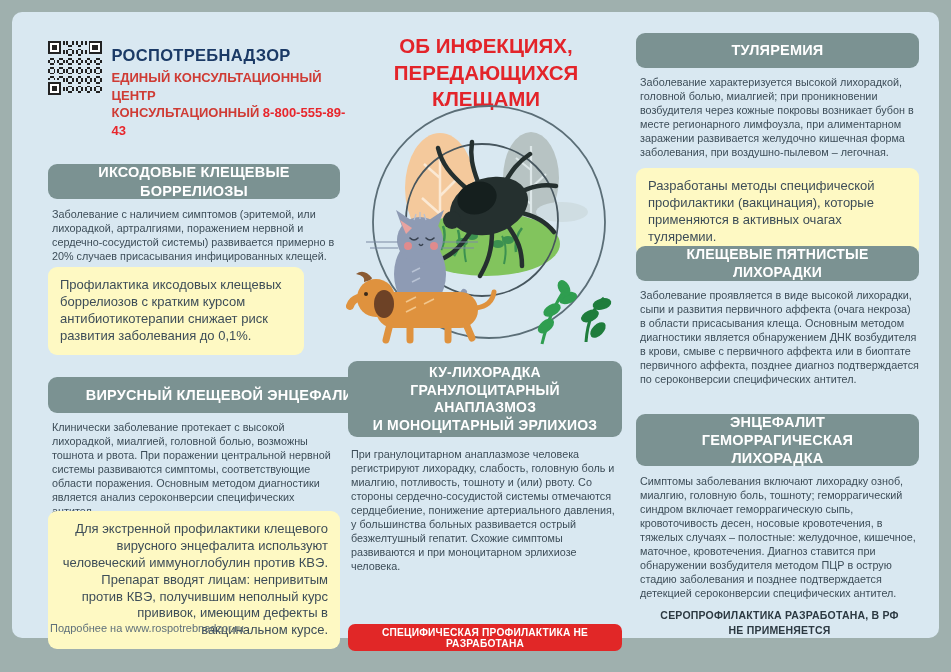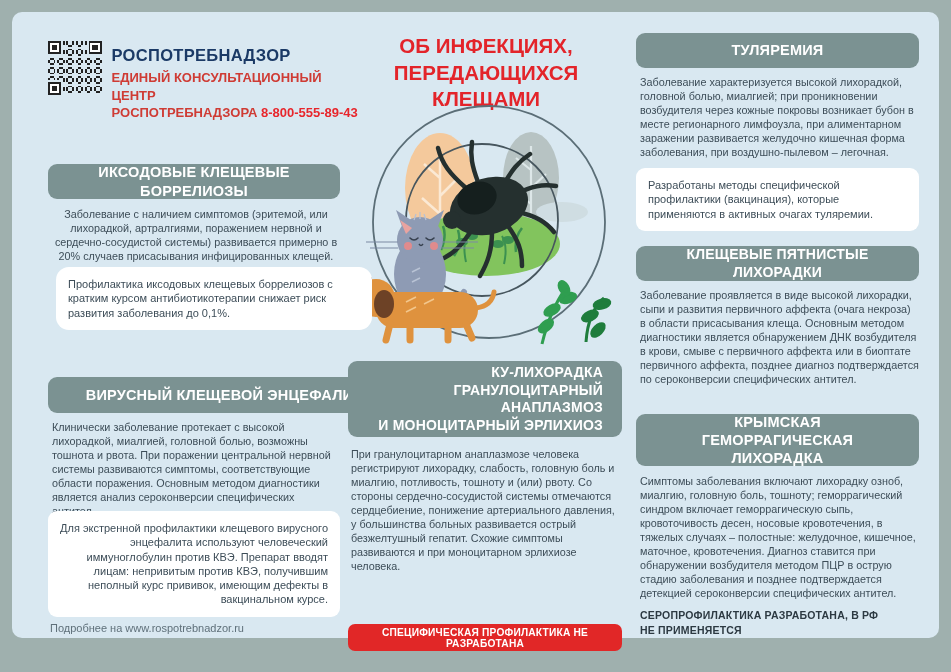--- a/index.html
+++ b/index.html
@@ -7,30 +7,30 @@
   .poster{position:relative; width:951px; height:672px; background:#9fb0ae;}
   .panel{position:absolute; left:12px; top:12px; right:12px; bottom:34px; background:#d9e8f1; border-radius:10px;}
   .abs{position:absolute;}
   .sage-header{
     background:#7b9292; color:#ffffff; font-weight:bold; text-align:center;
     border-radius:9px; display:flex; align-items:center; justify-content:center;
     font-size:14.5px; letter-spacing:.2px; line-height:1.25; padding:4px 19px; box-sizing:border-box;
   }
   .pre{white-space:pre-line;}
   .body-text{color:#3d4d58; font-size:10.8px; line-height:1.3;}
-  .card{background:#ffffff; border-radius:9px; padding:10px 12px; box-sizing:border-box; color:#3d4d58; font-size:11px; line-height:1.3;}
+  .card{background:#fef9c3; border-radius:9px; padding:10px 12px; box-sizing:border-box; color:#3d4d58; font-size:13px; line-height:1.3;}
   .badge{background:#e12727; color:#ffffff; font-weight:bold; font-size:10.2px; letter-spacing:.2px;
     border-radius:7px; display:flex; align-items:center; justify-content:center; text-align:center; padding:5px 8px; box-sizing:border-box;margin-top:46px;}
   .main-title{color:#e3242a; font-weight:bold; font-size:20.5px; line-height:1.3; text-align:center;}
   .brand-row{display:flex; gap:10px; align-items:flex-start;}
   .brand-name{color:#1b3a66; font-weight:bold; font-size:16.5px; letter-spacing:.3px; margin-top:6px;}
   .brand-sub{color:#cf3b34; font-weight:bold; font-size:13px; line-height:1.35; margin-top:4px;}
   .brand-phone{color:#e8262c;}
   .footer-note{color:#5f707a; font-size:11px;}
-  .crim-note{color:#2c3942; font-weight:bold; font-size:10.5px; line-height:1.4; letter-spacing:.2px;}
+  .crim-note{color:#2c3942; font-weight:bold; font-size:10.5px; line-height:1.4; letter-spacing:.2px;text-align:center;}
 </style>
 </head>
 <body>
 
 <div class="poster">
   <div class="panel"></div>
 
   <div class="abs brand-row" style="left:48px; top:40px; width:310px;">
     <svg id="qr-svg" width="56" height="56" viewBox="0 0 29 29" shape-rendering="crispEdges">
         <rect x="0" y="0" width="7" height="7" fill="#222"></rect>
@@ -41,21 +41,21 @@
         <rect x="24" y="2" width="3" height="3" fill="#222"></rect>
         <rect x="0" y="22" width="7" height="7" fill="#222"></rect>
         <rect x="1" y="23" width="5" height="5" fill="#fff"></rect>
         <rect x="2" y="24" width="3" height="3" fill="#222"></rect>
         <path d="M8 0h1v1h-1zM10 0h1v1h-1zM13 0h1v1h-1zM15 0h1v1h-1zM18 0h1v1h-1zM20 0h1v1h-1zM8 1h1v1h-1zM10 1h1v1h-1zM13 1h1v1h-1zM15 1h1v1h-1zM18 1h1v1h-1zM20 1h1v1h-1zM11 2h1v1h-1zM12 2h1v1h-1zM16 2h1v1h-1zM17 2h1v1h-1zM11 4h1v1h-1zM12 4h1v1h-1zM16 4h1v1h-1zM17 4h1v1h-1zM8 5h1v1h-1zM10 5h1v1h-1zM13 5h1v1h-1zM15 5h1v1h-1zM18 5h1v1h-1zM20 5h1v1h-1zM8 6h1v1h-1zM10 6h1v1h-1zM13 6h1v1h-1zM15 6h1v1h-1zM18 6h1v1h-1zM20 6h1v1h-1zM11 7h1v1h-1zM12 7h1v1h-1zM16 7h1v1h-1zM17 7h1v1h-1zM1 9h1v1h-1zM2 9h1v1h-1zM6 9h1v1h-1zM7 9h1v1h-1zM11 9h1v1h-1zM12 9h1v1h-1zM16 9h1v1h-1zM17 9h1v1h-1zM21 9h1v1h-1zM22 9h1v1h-1zM26 9h1v1h-1zM27 9h1v1h-1zM0 10h1v1h-1zM3 10h1v1h-1zM5 10h1v1h-1zM8 10h1v1h-1zM10 10h1v1h-1zM13 10h1v1h-1zM15 10h1v1h-1zM18 10h1v1h-1zM20 10h1v1h-1zM23 10h1v1h-1zM25 10h1v1h-1zM28 10h1v1h-1zM0 11h1v1h-1zM3 11h1v1h-1zM5 11h1v1h-1zM8 11h1v1h-1zM10 11h1v1h-1zM13 11h1v1h-1zM15 11h1v1h-1zM18 11h1v1h-1zM20 11h1v1h-1zM23 11h1v1h-1zM25 11h1v1h-1zM28 11h1v1h-1zM1 12h1v1h-1zM2 12h1v1h-1zM6 12h1v1h-1zM7 12h1v1h-1zM11 12h1v1h-1zM12 12h1v1h-1zM16 12h1v1h-1zM17 12h1v1h-1zM21 12h1v1h-1zM22 12h1v1h-1zM26 12h1v1h-1zM27 12h1v1h-1zM1 14h1v1h-1zM2 14h1v1h-1zM6 14h1v1h-1zM7 14h1v1h-1zM11 14h1v1h-1zM12 14h1v1h-1zM16 14h1v1h-1zM17 14h1v1h-1zM21 14h1v1h-1zM22 14h1v1h-1zM26 14h1v1h-1zM27 14h1v1h-1zM0 15h1v1h-1zM3 15h1v1h-1zM5 15h1v1h-1zM8 15h1v1h-1zM10 15h1v1h-1zM13 15h1v1h-1zM15 15h1v1h-1zM18 15h1v1h-1zM20 15h1v1h-1zM23 15h1v1h-1zM25 15h1v1h-1zM28 15h1v1h-1zM0 16h1v1h-1zM3 16h1v1h-1zM5 16h1v1h-1zM8 16h1v1h-1zM10 16h1v1h-1zM13 16h1v1h-1zM15 16h1v1h-1zM18 16h1v1h-1zM20 16h1v1h-1zM23 16h1v1h-1zM25 16h1v1h-1zM28 16h1v1h-1zM1 17h1v1h-1zM2 17h1v1h-1zM6 17h1v1h-1zM7 17h1v1h-1zM11 17h1v1h-1zM12 17h1v1h-1zM16 17h1v1h-1zM17 17h1v1h-1zM21 17h1v1h-1zM22 17h1v1h-1zM26 17h1v1h-1zM27 17h1v1h-1zM1 19h1v1h-1zM2 19h1v1h-1zM6 19h1v1h-1zM7 19h1v1h-1zM11 19h1v1h-1zM12 19h1v1h-1zM16 19h1v1h-1zM17 19h1v1h-1zM21 19h1v1h-1zM22 19h1v1h-1zM26 19h1v1h-1zM27 19h1v1h-1zM0 20h1v1h-1zM3 20h1v1h-1zM5 20h1v1h-1zM8 20h1v1h-1zM10 20h1v1h-1zM13 20h1v1h-1zM15 20h1v1h-1zM18 20h1v1h-1zM20 20h1v1h-1zM23 20h1v1h-1zM25 20h1v1h-1zM28 20h1v1h-1zM8 21h1v1h-1zM10 21h1v1h-1zM13 21h1v1h-1zM15 21h1v1h-1zM18 21h1v1h-1zM20 21h1v1h-1zM23 21h1v1h-1zM25 21h1v1h-1zM28 21h1v1h-1zM11 22h1v1h-1zM12 22h1v1h-1zM16 22h1v1h-1zM17 22h1v1h-1zM21 22h1v1h-1zM22 22h1v1h-1zM26 22h1v1h-1zM27 22h1v1h-1zM11 24h1v1h-1zM12 24h1v1h-1zM16 24h1v1h-1zM17 24h1v1h-1zM21 24h1v1h-1zM22 24h1v1h-1zM26 24h1v1h-1zM27 24h1v1h-1zM8 25h1v1h-1zM10 25h1v1h-1zM13 25h1v1h-1zM15 25h1v1h-1zM18 25h1v1h-1zM20 25h1v1h-1zM23 25h1v1h-1zM25 25h1v1h-1zM28 25h1v1h-1zM8 26h1v1h-1zM10 26h1v1h-1zM13 26h1v1h-1zM15 26h1v1h-1zM18 26h1v1h-1zM20 26h1v1h-1zM23 26h1v1h-1zM25 26h1v1h-1zM28 26h1v1h-1zM11 27h1v1h-1zM12 27h1v1h-1zM16 27h1v1h-1zM17 27h1v1h-1zM21 27h1v1h-1zM22 27h1v1h-1zM26 27h1v1h-1zM27 27h1v1h-1z" fill="#222"></path>
       </svg>
     <div>
       <div class="brand-name">РОСПОТРЕБНАДЗОР</div>
       <div class="brand-sub">
         <span>ЕДИНЫЙ КОНСУЛЬТАЦИОННЫЙ ЦЕНТР</span><br>
-        <span>РОСПОТРЕБНАДЗОРА </span><span class="brand-phone">8-800-555-89-43</span>
+        <span>КОНСУЛЬТАЦИОННЫЙ </span><span class="brand-phone">8-800-555-89-43</span>
       </div>
     </div>
   </div>
 
   <div class="abs main-title pre" style="left:352px; top:33px; width:268px;">ОБ ИНФЕКЦИЯХ,
 ПЕРЕДАЮЩИХСЯ КЛЕЩАМИ</div>
 
   <svg class="abs" style="left:346px; top:92px;" width="280" height="264" viewBox="0 0 280 264">
 
     <circle cx="143" cy="130" r="116" fill="none" stroke="#5b6e77" stroke-width="1.8"></circle>
@@ -140,41 +140,41 @@
       <g stroke="#1f7d3c" stroke-width="3" fill="#1f7d3c">
         <path d="M240 250 q2 -30 18 -44" fill="none"></path>
         <ellipse cx="244" cy="224" rx="8" ry="4" transform="rotate(-25 244 224)"></ellipse>
         <ellipse cx="256" cy="212" rx="8" ry="4" transform="rotate(-15 256 212)"></ellipse>
         <ellipse cx="252" cy="238" rx="8" ry="4" transform="rotate(-45 252 238)"></ellipse>
       </g>
     </g>
   </svg>
 
   <div class="abs sage-header" style="left:48px; top:164px; width:292px; height:35px;">ИКСОДОВЫЕ КЛЕЩЕВЫЕ БОРРЕЛИОЗЫ</div>
-  <div class="abs body-text" style="left:52px; top:207px; width:288px;text-align:center;">Заболевание с наличием симптомов (эритемой, или лихорадкой, артралгиями, поражением нервной и сердечно-сосудистой системы) развивается примерно в 20% случаев присасывания инфицированных клещей.</div>
-  <div class="abs card" style="left:56px; top:267px; width:316px;border-radius:13px;">Профилактика иксодовых клещевых боррелиозов с кратким курсом антибиотикотерапии снижает риск развития заболевания до 0,1%.</div>
+  <div class="abs body-text" style="left:52px; top:207px; width:288px;">Заболевание с наличием симптомов (эритемой, или лихорадкой, артралгиями, поражением нервной и сердечно-сосудистой системы) развивается примерно в 20% случаев присасывания инфицированных клещей.</div>
+  <div class="abs card" style="left:48px; top:267px; width:256px;">Профилактика иксодовых клещевых боррелиозов с кратким курсом антибиотикотерапии снижает риск развития заболевания до 0,1%.</div>
 
   <div class="abs sage-header" style="left:48px; top:377px; width:352px; height:36px;">ВИРУСНЫЙ КЛЕЩЕВОЙ ЭНЦЕФАЛИТ</div>
   <div class="abs body-text" style="left:52px; top:420px; width:288px;">Клинически заболевание протекает с высокой лихорадкой, миалгией, головной болью, возможны тошнота и рвота. При поражении центральной нервной системы развиваются симптомы, соответствующие области поражения. Основным методом диагностики является анализ сероконверсии специфических антител.</div>
   <div class="abs card" style="left:48px; top:511px; width:292px;text-align:right;">Для экстренной профилактики клещевого вирусного энцефалита используют человеческий иммуноглобулин против КВЭ. Препарат вводят лицам: непривитым против КВЭ, получившим неполный курс прививок, имеющим дефекты в вакцинальном курсе.</div>
 
   <div class="abs footer-note" style="left:50px; top:622px;">Подробнее на www.rospotrebnadzor.ru</div>
 
-  <div class="abs sage-header pre" style="left:348px; top:361px; width:274px; height:76px; font-size:14px;text-align:right;">КУ-ЛИХОРАДКА
+  <div class="abs sage-header pre" style="left:348px; top:361px; width:274px; height:76px; font-size:14px;">КУ-ЛИХОРАДКА
 ГРАНУЛОЦИТАРНЫЙ АНАПЛАЗМОЗ
 И МОНОЦИТАРНЫЙ ЭРЛИХИОЗ</div>
   <div class="abs body-text" style="left:351px; top:447px; width:271px;">При гранулоцитарном анаплазмозе человека регистрируют лихорадку, слабость, головную боль и миалгию, потливость, тошноту и (или) рвоту. Со стороны сердечно-сосудистой системы отмечаются сердцебиение, понижение артериального давления, у большинства больных развивается острый безжелтушный гепатит.  Схожие симптомы развиваются и при моноцитарном эрлихиозе человека.</div>
   <div class="abs badge" style="left:348px; top:578px; width:274px; height:27px;">СПЕЦИФИЧЕСКАЯ ПРОФИЛАКТИКА НЕ РАЗРАБОТАНА</div>
 
   <div class="abs sage-header" style="left:636px; top:33px; width:283px; height:35px;">ТУЛЯРЕМИЯ</div>
   <div class="abs body-text" style="left:640px; top:75px; width:279px;">Заболевание характеризуется высокой лихорадкой, головной болью, миалгией; при проникновении возбудителя через кожные покровы возникает бубон в месте регионарного лимфоузла, при алиментарном заражении развивается желудочно кишечная форма заболевания, при воздушно-пылевом – легочная.</div>
   <div class="abs card" style="left:636px; top:168px; width:283px;">Разработаны методы специфической профилактики (вакцинация), которые применяются в активных очагах туляремии.</div>
 
   <div class="abs sage-header" style="left:636px; top:246px; width:283px; height:35px; font-size:14px;">КЛЕЩЕВЫЕ ПЯТНИСТЫЕ ЛИХОРАДКИ</div>
   <div class="abs body-text" style="left:640px; top:288px; width:279px;">Заболевание проявляется в виде высокой лихорадки, сыпи и развития первичного аффекта (очага некроза) в области присасывания клеща. Основным методом диагностики является обнаружением ДНК возбудителя в крови, смыве с первичного аффекта или в биоптате первичного аффекта, позднее диагноз подтверждается по сероконверсии специфических антител.</div>
   <div class="abs badge" style="left:636px; top:376px; width:283px; height:27px;">СПЕЦИФИЧЕСКАЯ ПРОФИЛАКТИКА НЕ РАЗРАБОТАНА</div>
 
-  <div class="abs sage-header pre" style="left:636px; top:414px; width:283px; height:52px;">КРЫМСКАЯ
+  <div class="abs sage-header pre" style="left:636px; top:414px; width:283px; height:52px;">ЭНЦЕФАЛИТ
 ГЕМОРРАГИЧЕСКАЯ ЛИХОРАДКА</div>
   <div class="abs body-text" style="left:640px; top:474px; width:279px;">Симптомы заболевания включают лихорадку озноб, миалгию, головную боль, тошноту; геморрагический синдром включает геморрагическую сыпь, кровоточивость десен, носовые кровотечения, в тяжелых случаях – полостные: желудочное, кишечное, маточное, кровотечения. Диагноз ставится при обнаружении возбудителя методом ПЦР в острую стадию заболевания и позднее подтверждается детекцией сероконверсии специфических антител.</div>
   <div class="abs crim-note pre" style="left:640px; top:608px; width:279px;">СЕРОПРОФИЛАКТИКА РАЗРАБОТАНА,  В РФ
 НЕ ПРИМЕНЯЕТСЯ</div>
 </div>
 
 </body></html>

